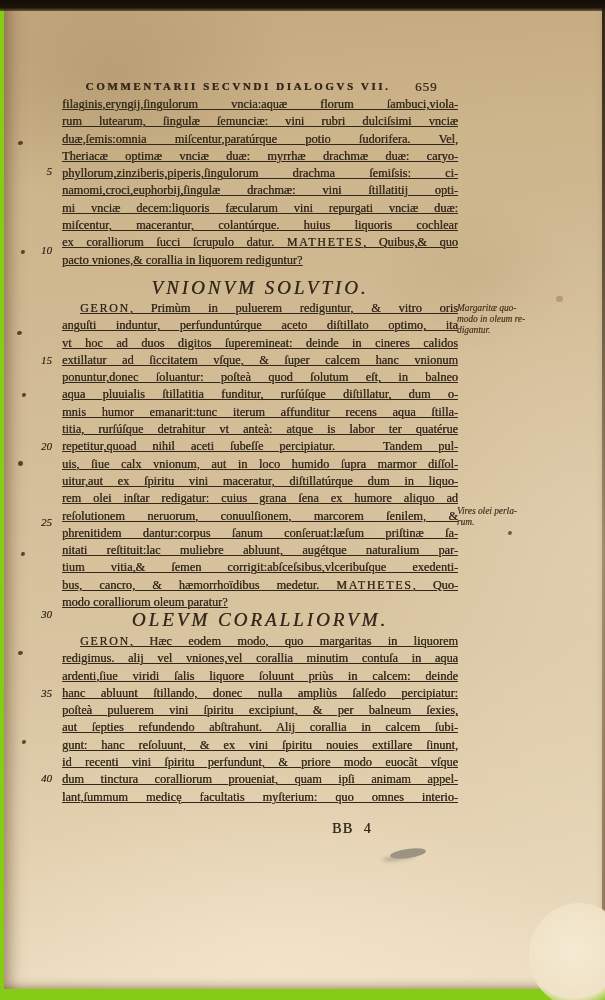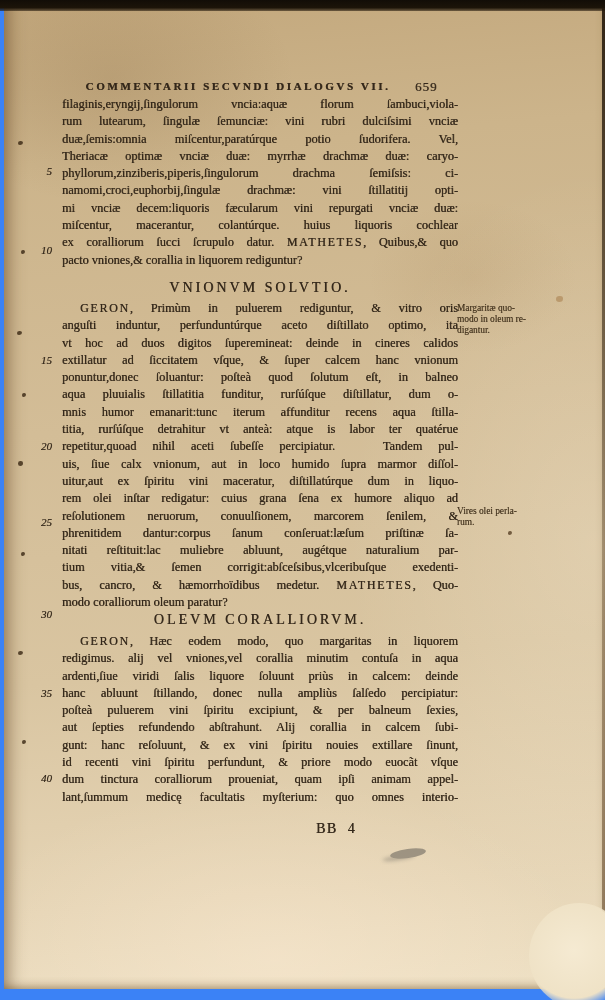--- a/index.html
+++ b/index.html
@@ -1,18 +1,18 @@
 <!DOCTYPE html>
 <html><head>
 <meta charset="utf-8">
 <style>
   html,body{margin:0;padding:0;}
   .screenshot{
     position:relative;width:605px;height:1000px;overflow:hidden;
-    background:#3b82f6;
+    background:#84cc16;
     font-family:"Liberation Serif","DejaVu Serif",serif;
     color:#33271a;
   }
   .paper{
     position:absolute;left:4px;top:0;right:0;bottom:11px;
     background:
       radial-gradient(ellipse 260px 180px at 18% 8%, rgba(110,78,40,.16), transparent 70%),
       radial-gradient(ellipse 340px 520px at 98% 55%, rgba(255,246,228,.22), transparent 72%),
       radial-gradient(ellipse 420px 240px at 45% 97%, rgba(255,238,216,.38), transparent 75%),
       radial-gradient(ellipse 150px 110px at 78% 28%, rgba(140,100,50,.10), transparent 70%),
@@ -45,49 +45,49 @@
   .runhead{
     position:absolute;top:80px;left:58px;width:360px;text-align:center;
     font-size:11px;font-weight:bold;letter-spacing:2.6px;white-space:nowrap;
     text-shadow:.4px 0 rgba(46,33,18,.7);
   }
   .pagenum{
     position:absolute;top:79px;left:415px;font-size:13px;letter-spacing:1px;
     text-shadow:.4px 0 rgba(46,33,18,.6);
   }
   .text-block{position:absolute;left:62px;top:0;width:396px;}
-  .para{position:absolute;left:0;width:396px;}
+  .para{position:absolute;left:0;width:396px;text-decoration:underline;}
   .line{
     height:17.3px;line-height:17.3px;font-size:12.3px;overflow:hidden;
     text-align:justify;text-align-last:justify;
     text-shadow:.4px 0 rgba(46,33,18,.72);
     white-space:normal;
   }
   .line.nojust{text-align-last:left;}
   .line.indent{text-indent:18px;}
   .sc{font-size:12px;letter-spacing:1.7px;}
   .heading{
     position:absolute;left:0;width:396px;text-align:center;
-    font-size:14px;letter-spacing:3px;height:18px;line-height:18px;
+    font-style:italic;font-size:19px;letter-spacing:3px;height:18px;line-height:18px;
     text-shadow:.4px 0 rgba(46,33,18,.7);white-space:nowrap;
   }
   .numbers-col{position:absolute;left:28px;top:0;width:24px;}
   .lnum{
     position:absolute;right:0;width:24px;text-align:right;
     font-size:11px;font-style:italic;line-height:12px;
     text-shadow:.3px 0 rgba(46,33,18,.6);
   }
   .notes-col{position:absolute;left:457px;top:0;width:96px;}
   .mnote{
     position:absolute;left:0;width:96px;
-    font-size:9.3px;line-height:11px;color:#44341f;
+    font-style:italic;font-size:9.3px;line-height:11px;color:#44341f;
     text-shadow:.3px 0 rgba(60,45,25,.55);
   }
   .signature{
-    position:absolute;left:316px;top:821px;font-size:14px;letter-spacing:1.5px;
+    position:absolute;left:332px;top:821px;font-size:14px;letter-spacing:1.5px;
     white-space:pre;text-shadow:.4px 0 rgba(46,33,18,.75);
   }
 </style>
 </head>
 <body>
 
 <div class="screenshot">
   <div class="paper"></div>
 
   <div class="top-band"></div>

